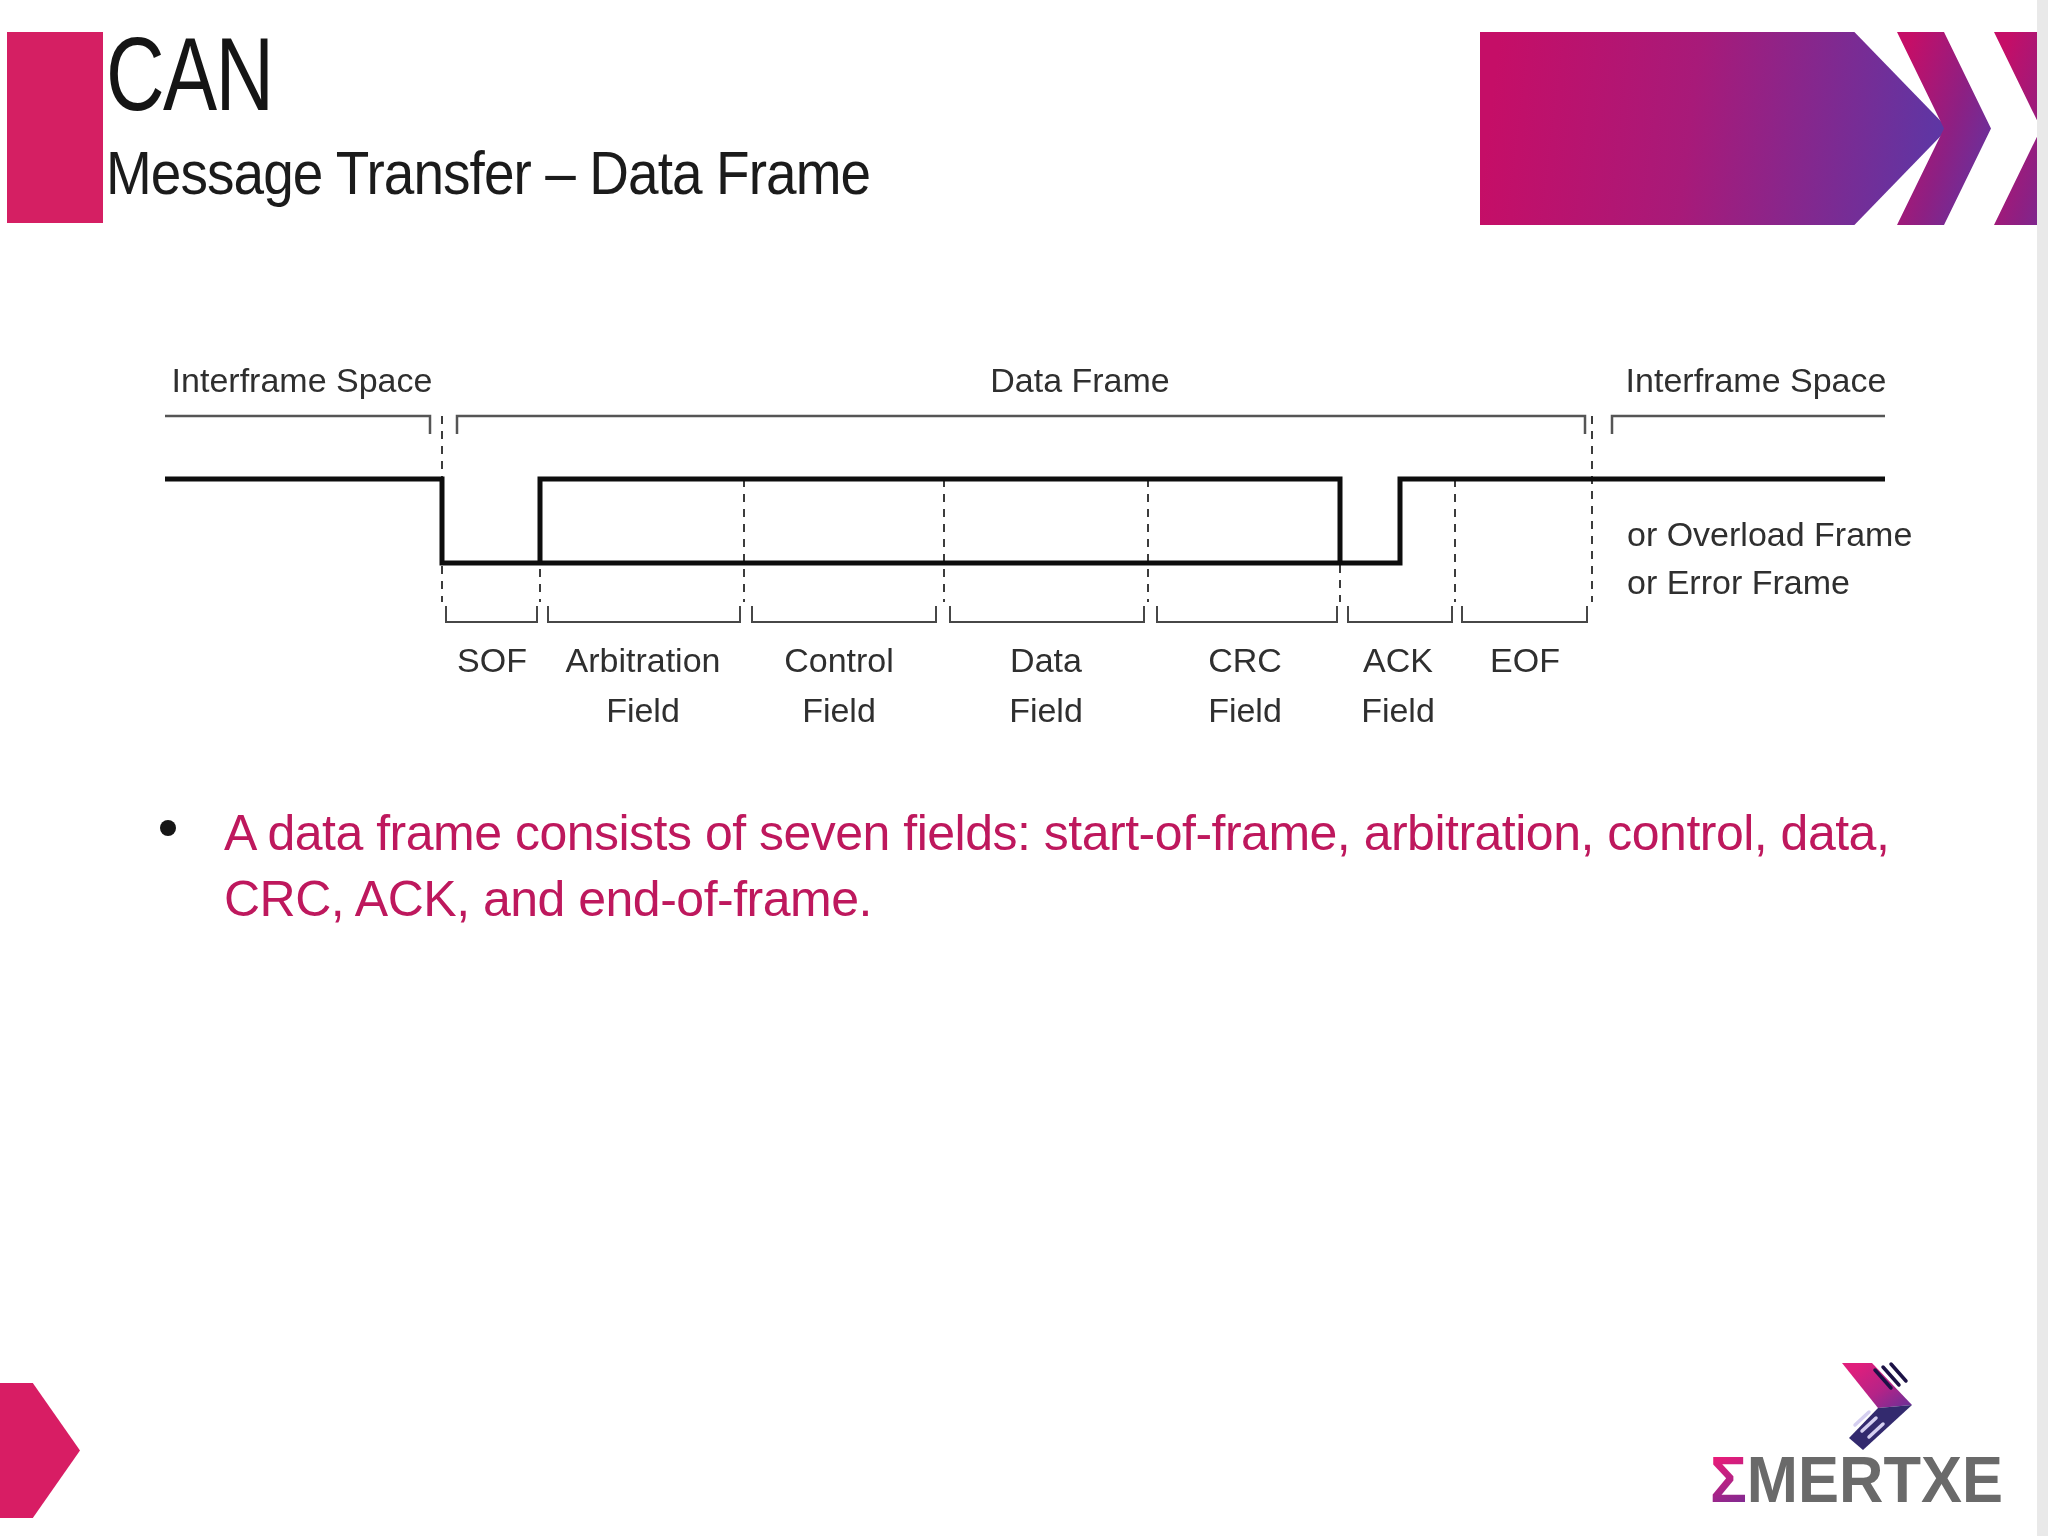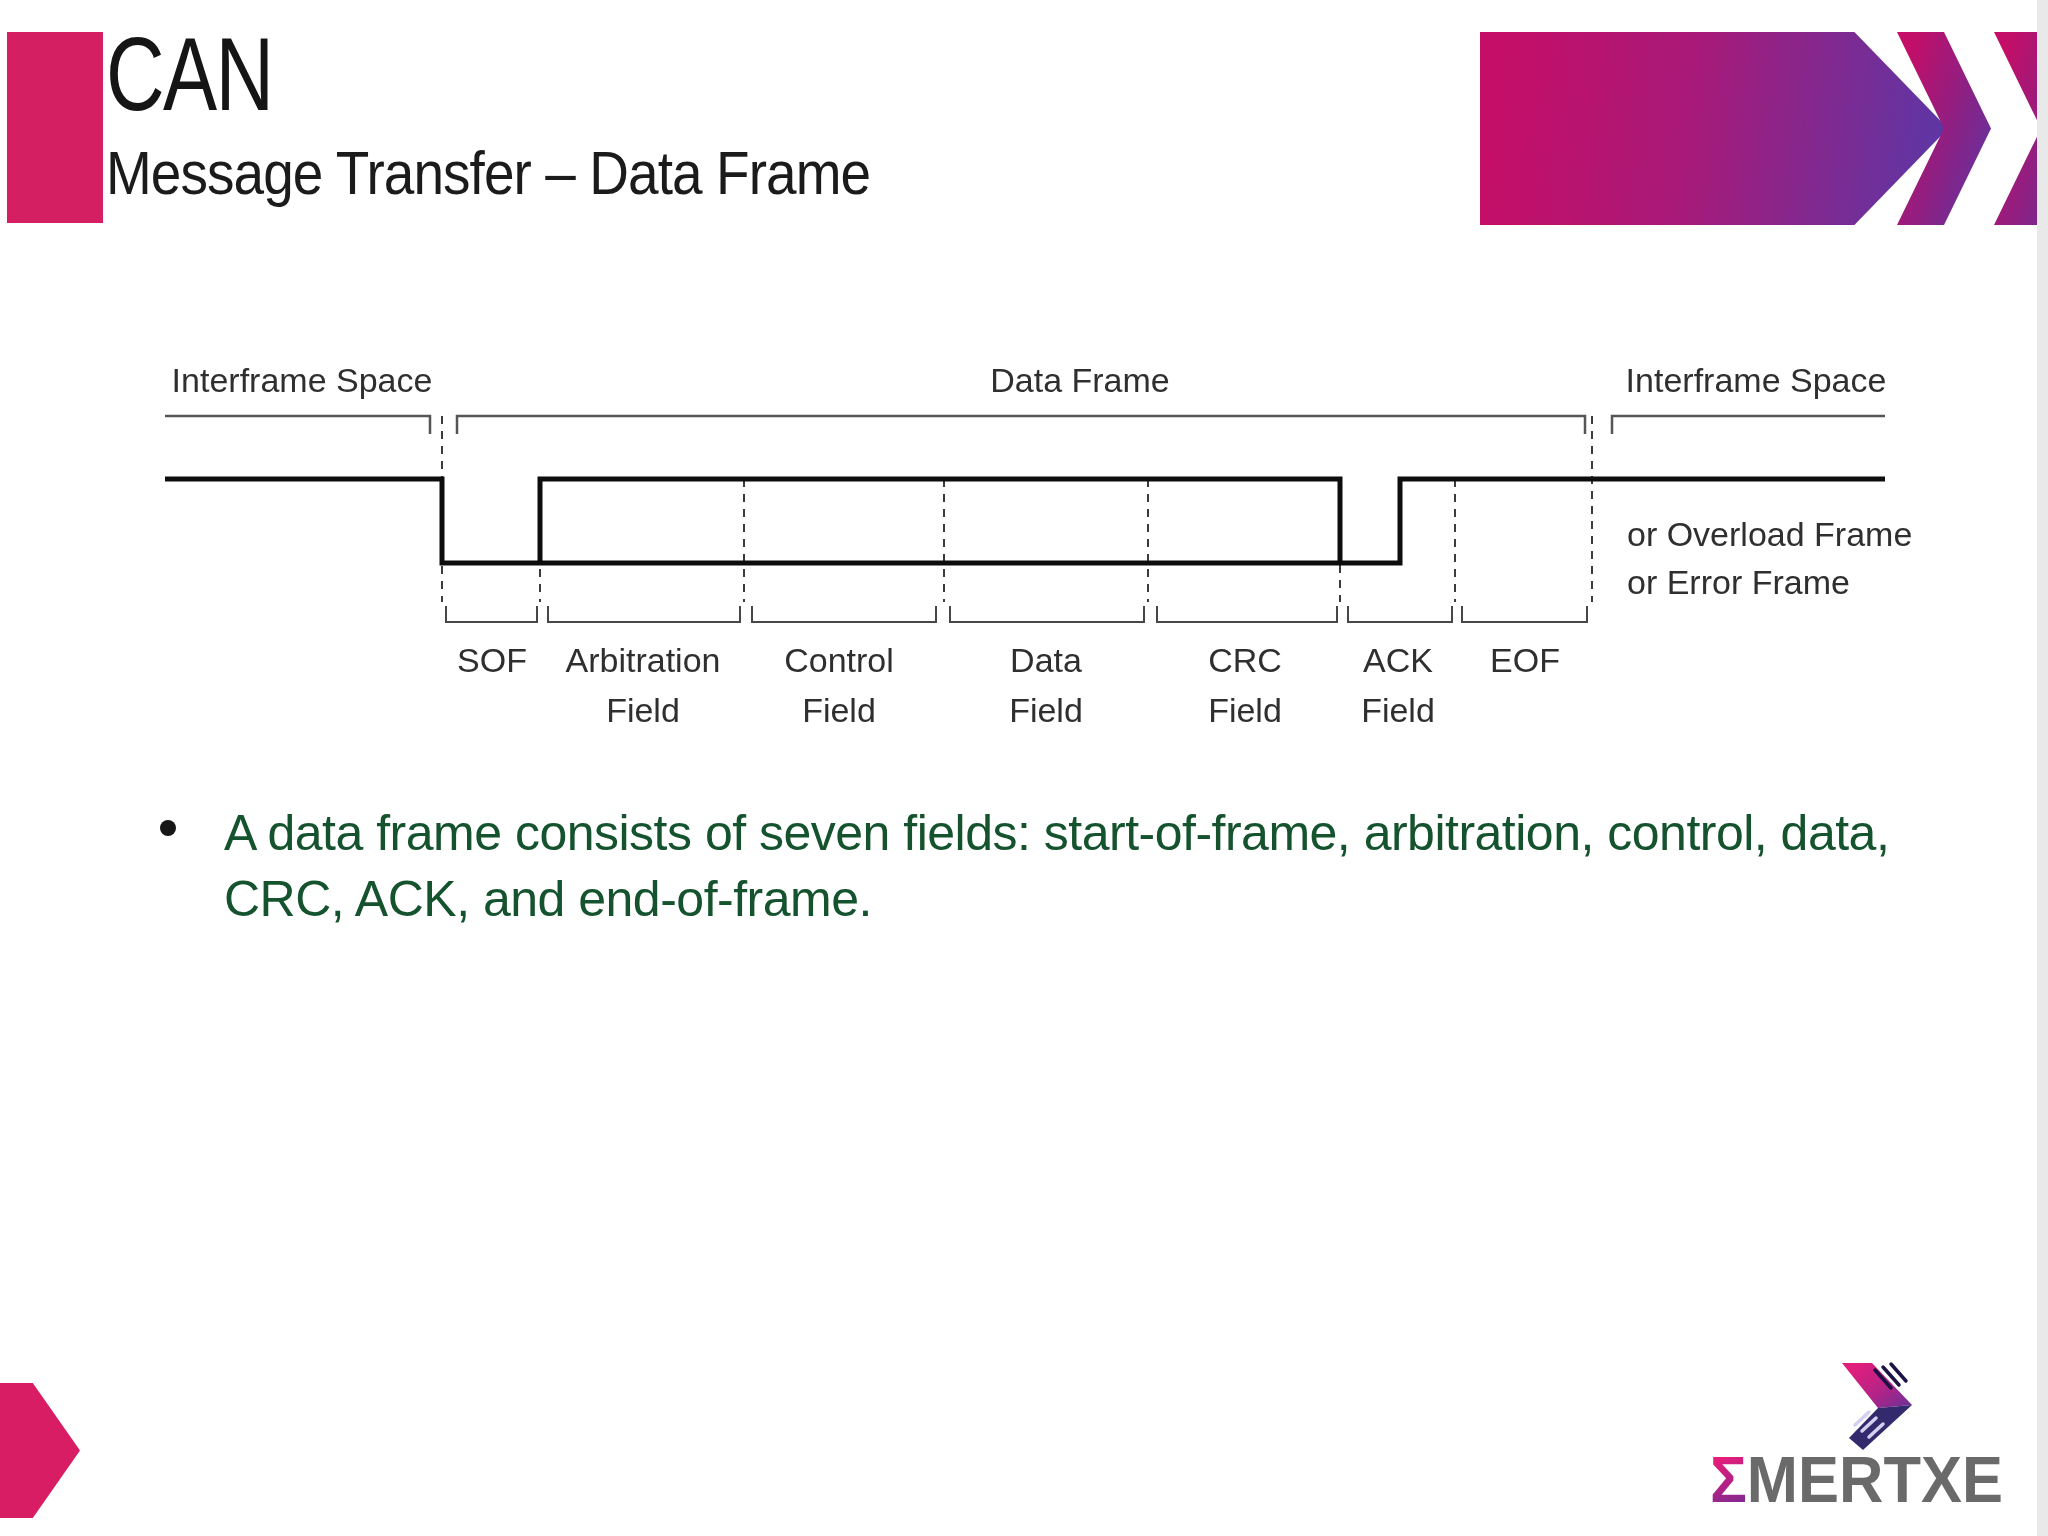--- a/index.html
+++ b/index.html
@@ -41,21 +41,21 @@
   .fbrk  { stroke:#474747; stroke-width:2; fill:none; }
   .dash  { stroke:#3c3c3c; stroke-width:2; fill:none; stroke-dasharray:8 7; }
   .mid   { text-anchor:middle; }
   
   .bullet-dot {
     position:absolute; left:160px; top:820px; width:16px; height:16px;
     border-radius:50%; background:#161616;
   }
   .bullet-text {
     position:absolute; left:224px; top:800px; width:1700px; margin:0;
-    font-size:50px; line-height:66px; color:#14532d; letter-spacing:-0.5px;
+    font-size:50px; line-height:66px; color:#be185d; letter-spacing:-0.5px;
   }
   
   .corner-arrow {
     position:absolute; left:0; top:1383px; width:80px; height:135px;
     background:#d81d64;
     clip-path:polygon(0 0, 41% 0, 100% 50%, 41% 100%, 0 100%);
   }
   .logo { position:absolute; left:1700px; top:1348px; width:348px; height:170px; }
   .logo-icon { position:absolute; left:120px; top:0; width:120px; height:110px; }
   .logo-text {

